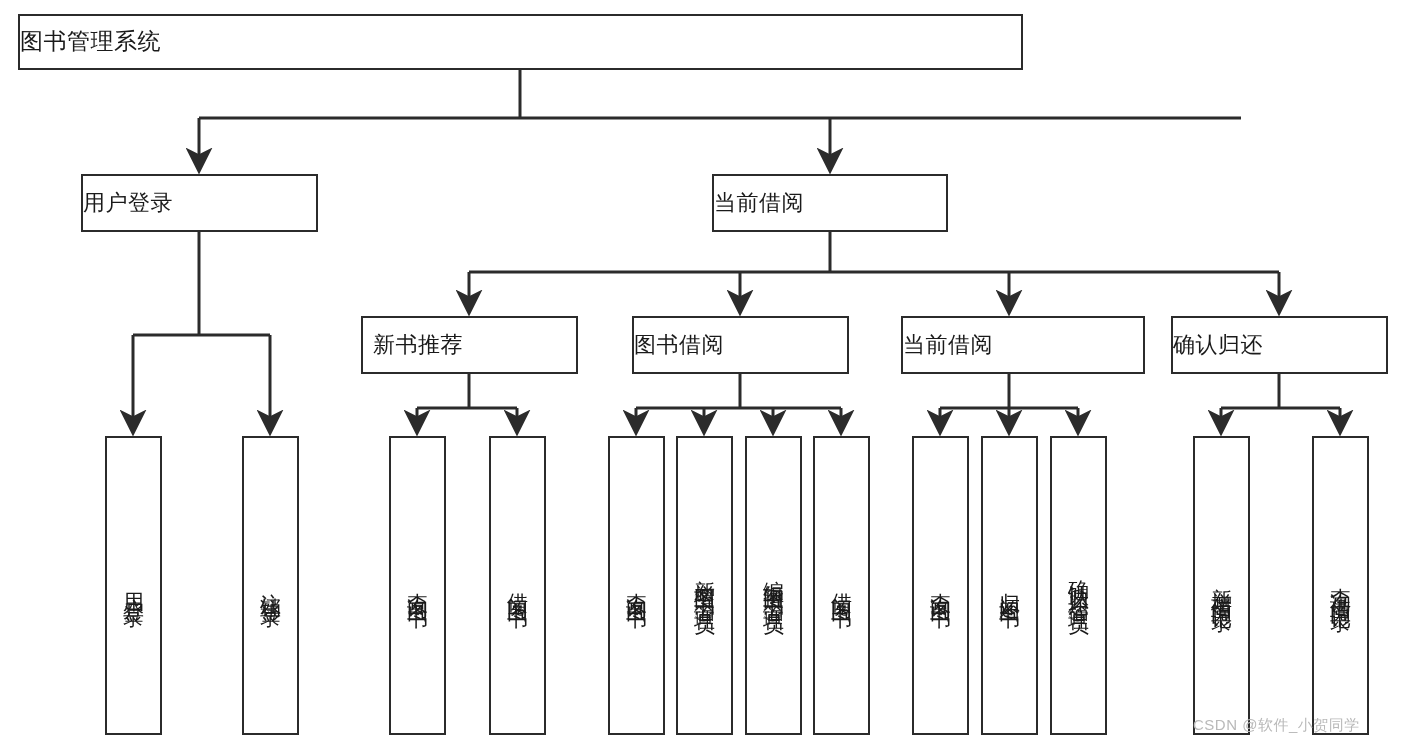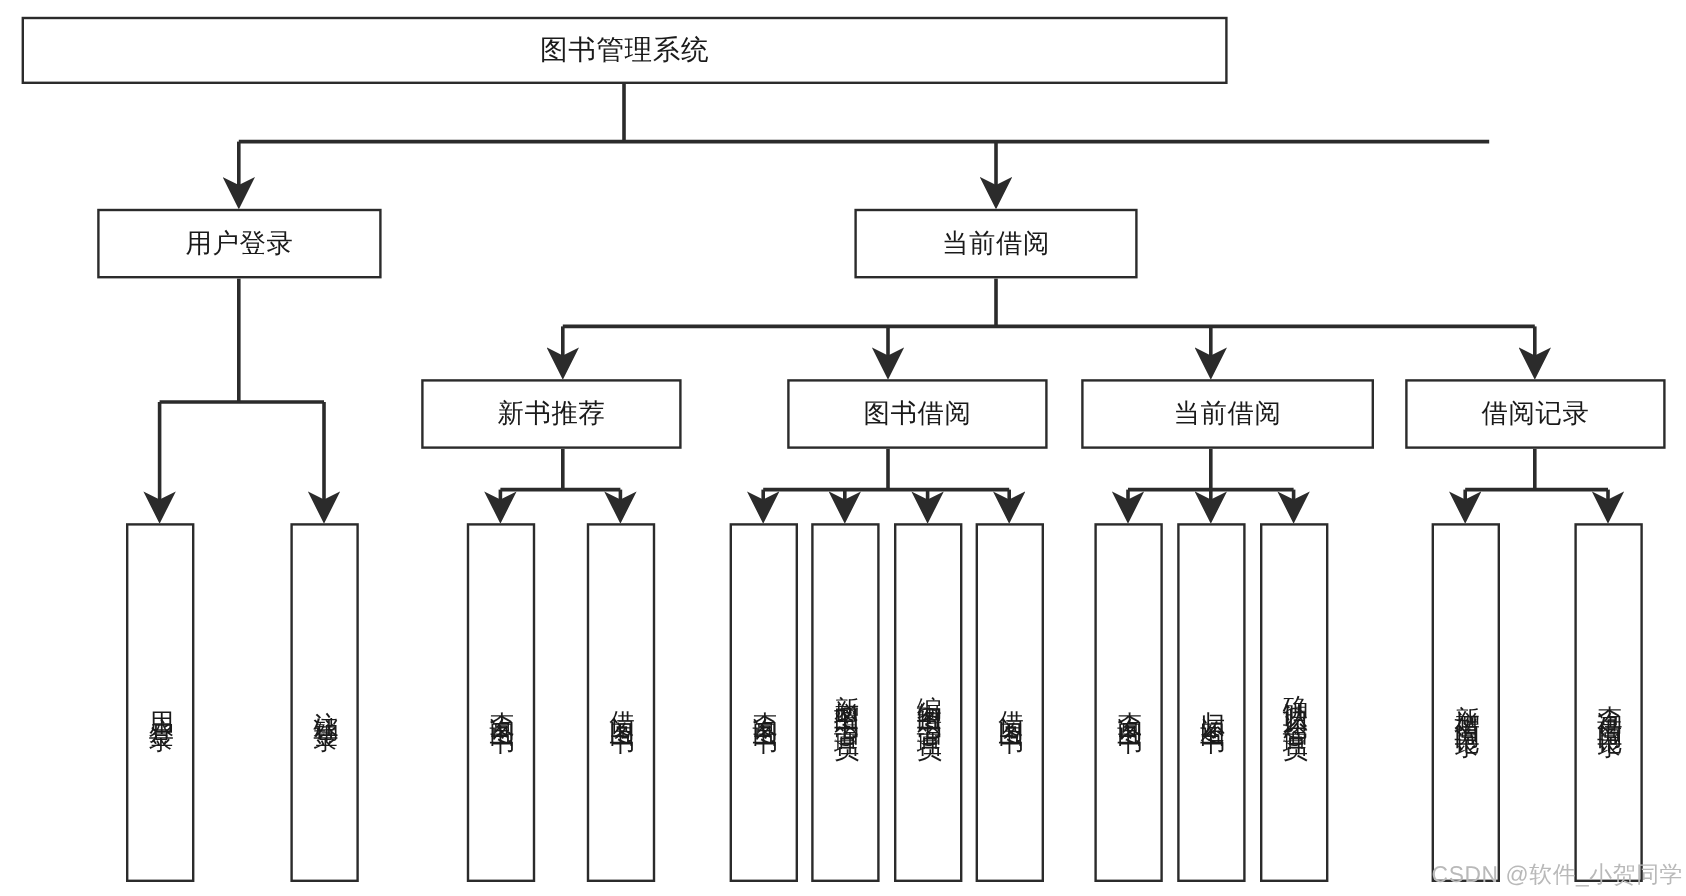--- a/index.html
+++ b/index.html
@@ -21,21 +21,20 @@
     width:1405px; height:747px;
     pointer-events:none;
   }
   .node{
     position:absolute;
     box-sizing:border-box;
     background:#ffffff;
     border:2px solid #2b2b2b;
     display:flex;
     align-items:center;
-    justify-content:center;
     color:#1a1a1a;
   }
   .node .label{
     display:block;
     line-height:1.18;
     letter-spacing:0.5px;
     white-space:nowrap;
   }
   .node.horizontal .label{
     font-size:22px;
@@ -53,21 +52,21 @@
     writing-mode:vertical-rl;
     text-orientation:upright;
     font-size:21px;
     line-height:1.05;
     letter-spacing:5px;
     max-height:100%;
     white-space:normal;
   }
   .watermark{
     position:absolute;
-    font-size:19px;
+    font-size:15px;
     color:#b9b9b9;
     letter-spacing:0.5px;
     white-space:nowrap;
     user-select:none;
   }
 </style>
 </head>
 <body>
 
 <div id="canvas">
@@ -127,34 +126,34 @@
   </div>
 
   <div class="node horizontal" style="left:81px; top:174px; width:237px; height:58px;">
     <span class="label">用户登录</span>
   </div>
 
   <div class="node horizontal" style="left:712px; top:174px; width:236px; height:58px;">
     <span class="label">当前借阅</span>
   </div>
 
-  <div class="node horizontal" style="left:351px; top:316px; width:217px; height:58px;">
+  <div class="node horizontal" style="left:361px; top:316px; width:217px; height:58px;padding-left:10px;">
     <span class="label">新书推荐</span>
   </div>
 
-  <div class="node horizontal" style="left:632px; top:316px; width:217px; height:58px;margin-left:24px;">
+  <div class="node horizontal" style="left:632px; top:316px; width:217px; height:58px;">
     <span class="label">图书借阅</span>
   </div>
 
   <div class="node horizontal" style="left:901px; top:316px; width:244px; height:58px;">
     <span class="label">当前借阅</span>
   </div>
 
   <div class="node horizontal" style="left:1171px; top:316px; width:217px; height:58px;">
-    <span class="label">借阅记录</span>
+    <span class="label">确认归还</span>
   </div>
 
   <div class="node vertical" style="left:105px; top:436px; width:57px; height:299px;">
     <span class="label">用户登录</span>
   </div>
 
   <div class="node vertical" style="left:242px; top:436px; width:57px; height:299px;">
     <span class="label">注销登录</span>
   </div>
 

